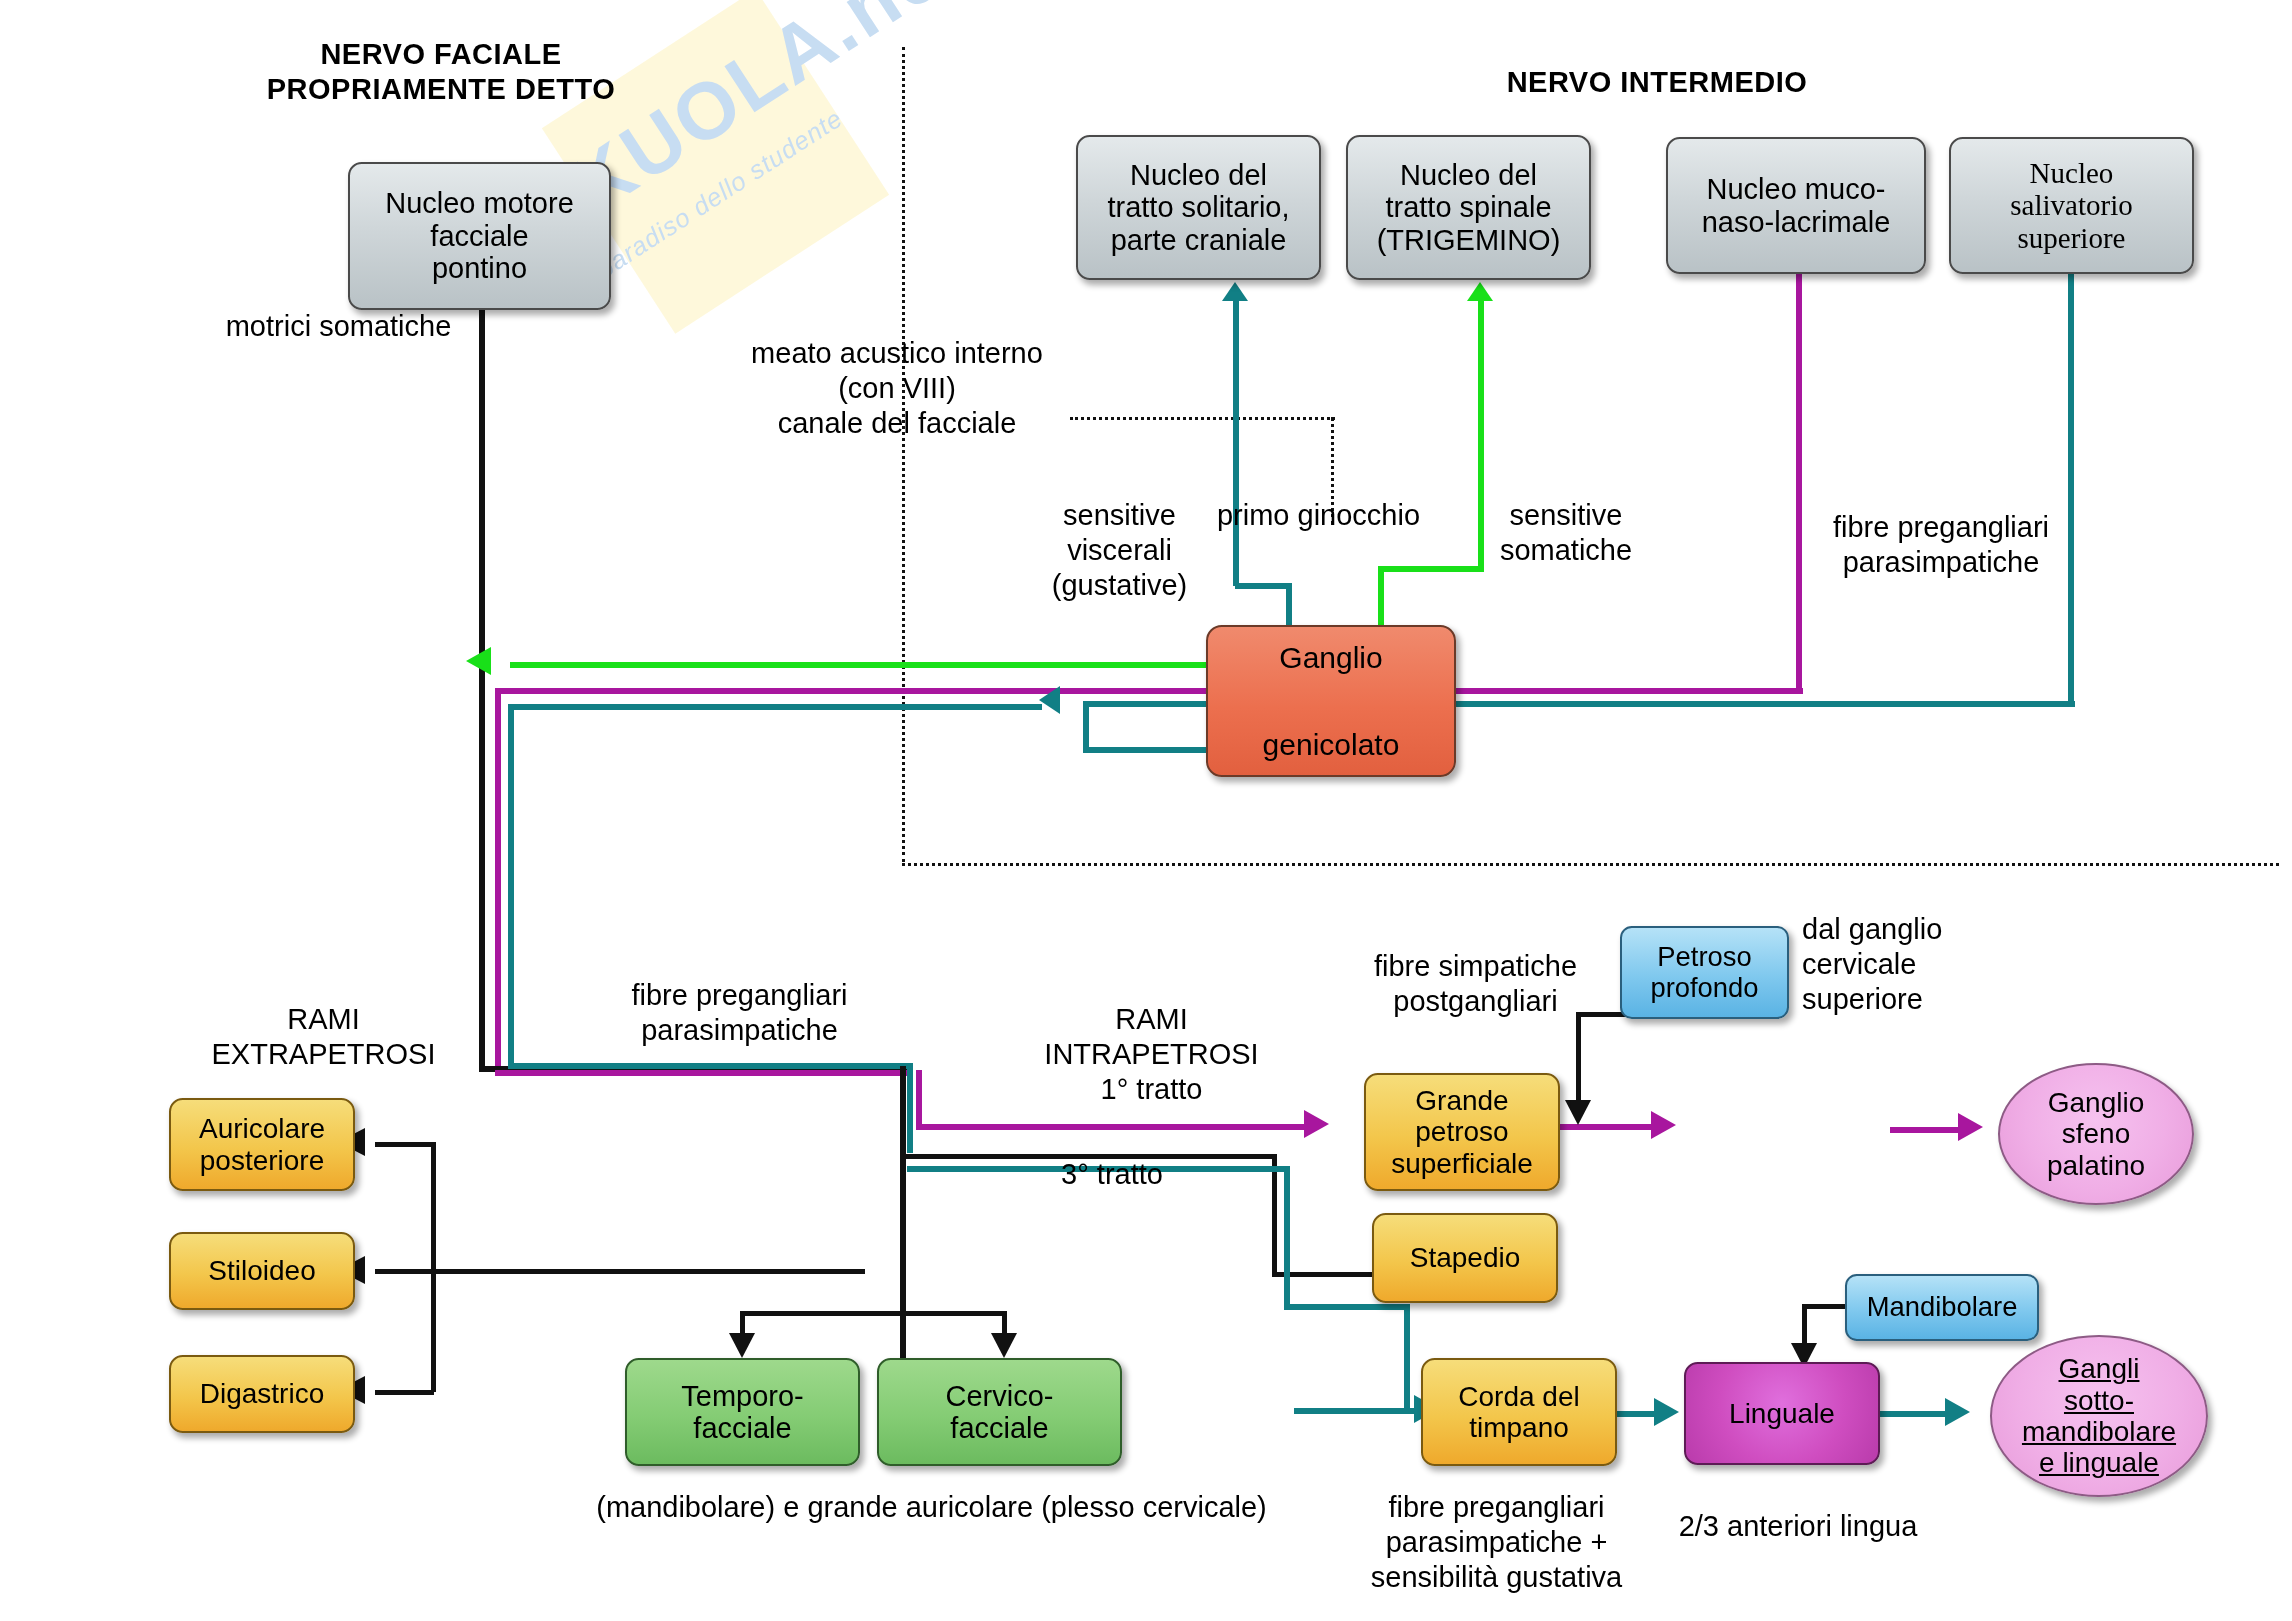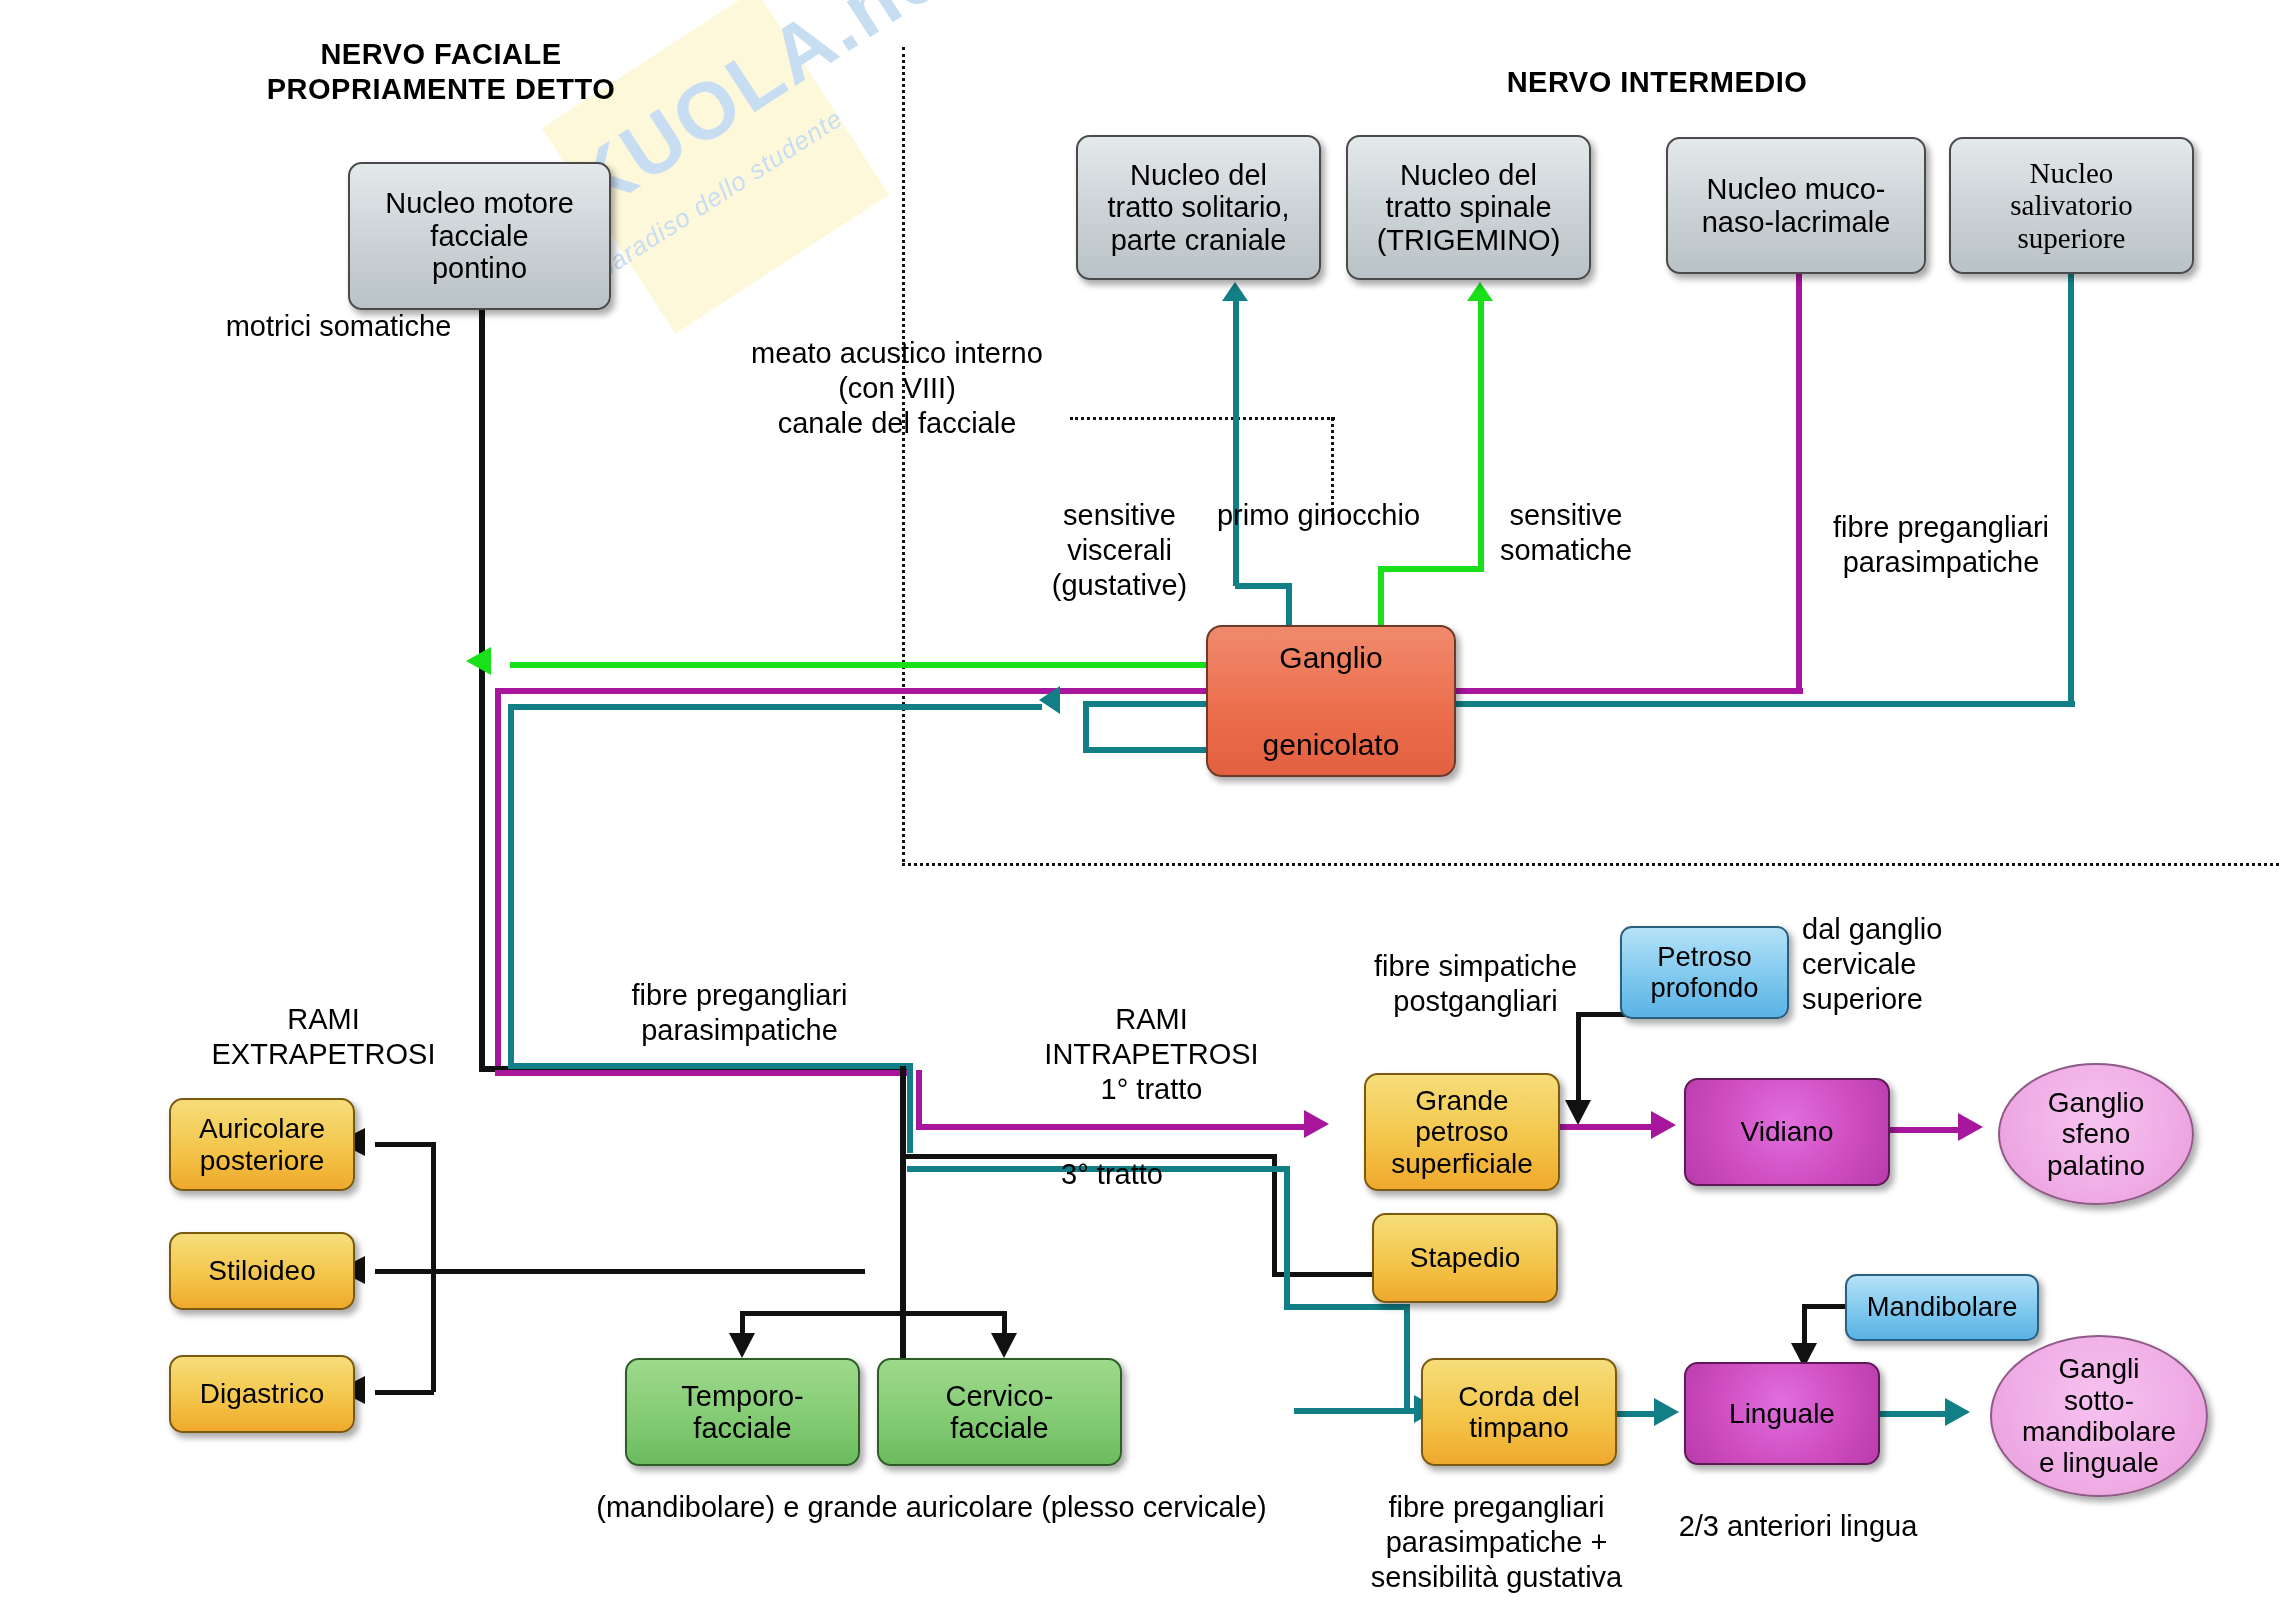--- a/index.html
+++ b/index.html
@@ -281,23 +281,20 @@
     </span>
   </div>
 
   <div class="node blue" style="left:1620px;top:926px;width:169px;height:93px;">
     <span>
       <div>Petroso</div>
       <div>profondo</div>
     </span>
   </div>
 
-  <div class="node magenta" style="left:1684px;top:1078px;width:206px;height:108px;">
-    <span>Vidiano</span>
-  </div>
 
   <div class="node pink-ellipse" style="left:1998px;top:1063px;width:196px;height:142px;">
     <span>
       <div>Ganglio</div>
       <div>sfeno</div>
       <div>palatino</div>
     </span>
   </div>
 
   <div class="ln h purple" style="left:1560px;top:1124px;width:93px;border-top-width:6.9px;"></div>
@@ -331,21 +328,21 @@
   </div>
 
   <div class="node blue" style="left:1845px;top:1274px;width:194px;height:67px;">
     <span>Mandibolare</span>
   </div>
 
   <div class="node magenta" style="left:1684px;top:1362px;width:196px;height:103px;">
     <span>Linguale</span>
   </div>
 
-  <div class="node pink-ellipse" style="left:1990px;top:1335px;width:218px;height:162px;">
+  <div class="node pink-ellipse" style="left:1990px;top:1335px;width:218px;height:162px;text-decoration:underline;">
     <span>
       <div>Gangli</div>
       <div>sotto-</div>
       <div>mandibolare</div>
       <div>e linguale</div>
     </span>
   </div>
 
   <div class="ln h teal" style="left:1617px;top:1411px;width:41px;border-top-width:6.9px;"></div>
   <div class="arw arw-r" style="left:1654px;top:1398px;border-left:25.5px solid #117f85;"></div>

